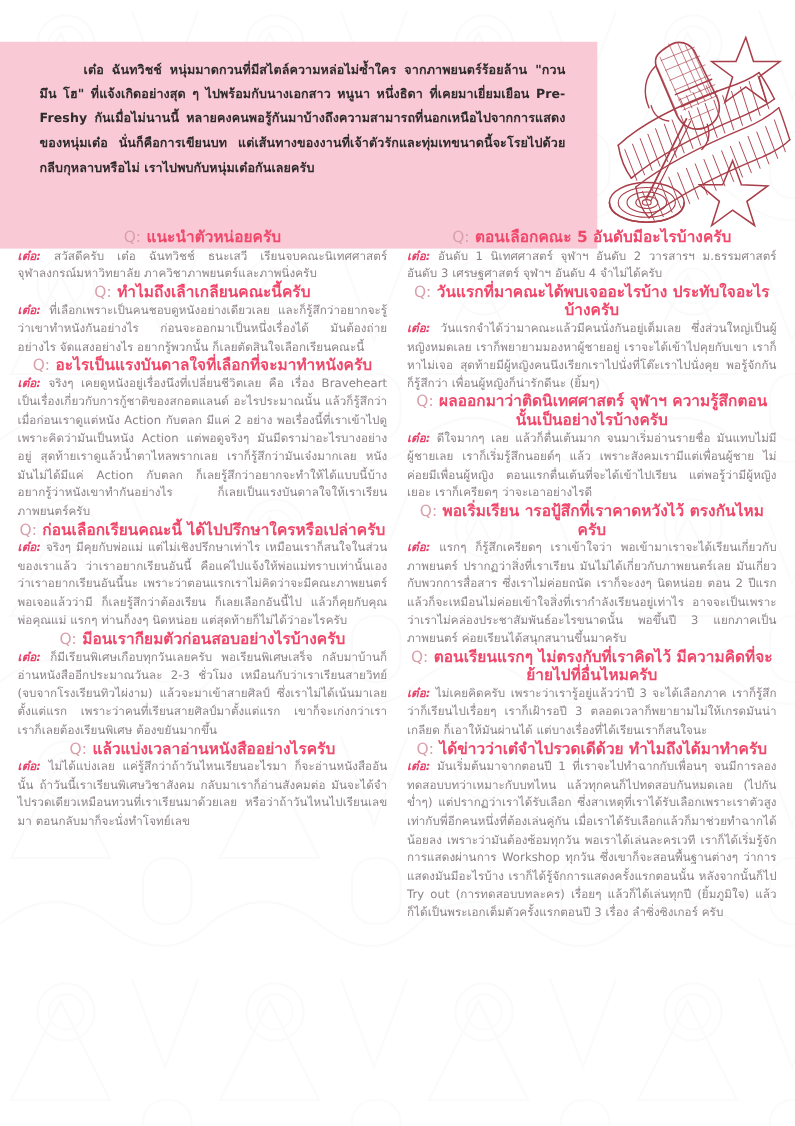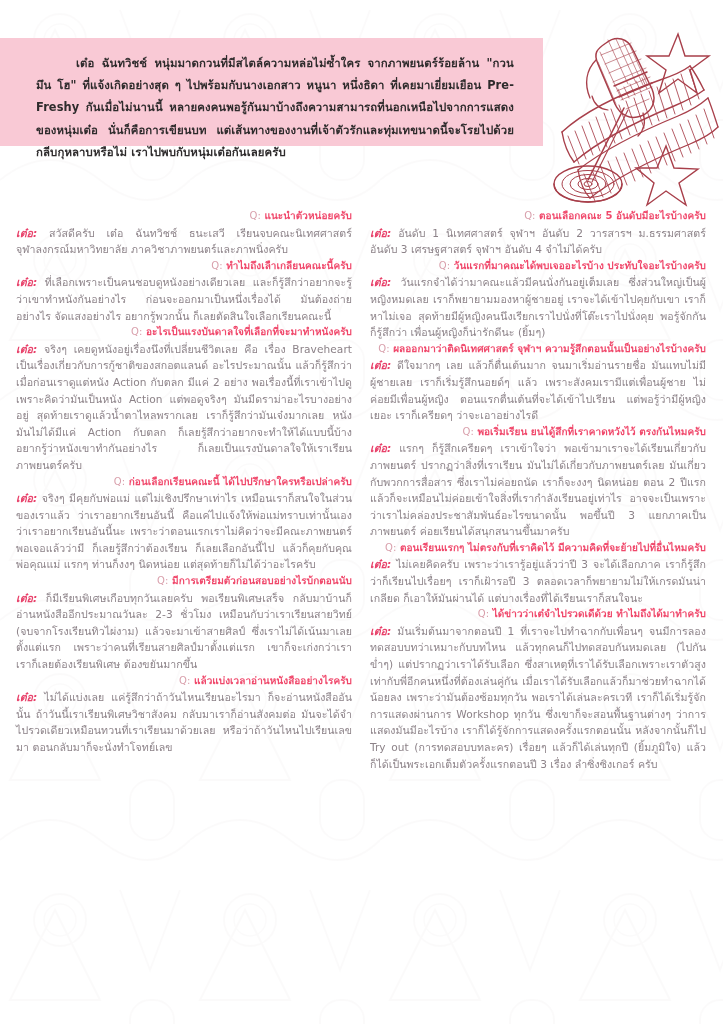--- a/index.html
+++ b/index.html
@@ -31,21 +31,21 @@
     width: 723px;
     height: 1024px;
   }
 
   
   #header-band {
     position: absolute;
     left: 0;
     top: 38px;
     width: 543px;
-    height: 108px;
+    height: 188px;
     background: #f9c9d5;
   }
   #intro-text {
     position: absolute;
     left: 36px;
     top: 14px;
     width: 478px;
     color: #2e2b2c;
     font-size: 11.4px;
     line-height: 22.2px;
@@ -80,25 +80,25 @@
     width: 336px;
     flex: 0 0 336px;
   }
 
   .qa-block {
     margin: 0;
   }
 
   .question {
     color: #f0486b;
-    font-size: 10px;
+    font-size: 14px;
     line-height: 16.6px;
     font-weight: 700;
     margin: 0;
-    text-align: right;
+    text-align: center;
     letter-spacing: 0.05px;
   }
   .q-marker {
     color: #d9a0ac;
     font-weight: 400;
   }
 
   .answer {
     color: #8c8288;
     font-size: 10.6px;
@@ -259,21 +259,21 @@
         <p class="question"><span class="q-marker">Q:</span> <span>อะไรเป็นแรงบันดาลใจที่เลือกที่จะมาทำหนังครับ</span></p>
         <p class="answer"><span class="speaker">เต๋อ:</span> <span>จริงๆ เคยดูหนังอยู่เรื่องนึงที่เปลี่ยนชีวิตเลย คือ เรื่อง Braveheart เป็นเรื่องเกี่ยวกับการกู้ชาติของสกอตแลนด์ อะไรประมาณนั้น แล้วก็รู้สึกว่าเมื่อก่อนเราดูแต่หนัง Action กับตลก มีแค่ 2 อย่าง พอเรื่องนี้ที่เราเข้าไปดูเพราะคิดว่ามันเป็นหนัง Action แต่พอดูจริงๆ มันมีดราม่าอะไรบางอย่างอยู่ สุดท้ายเราดูแล้วน้ำตาไหลพรากเลย เราก็รู้สึกว่ามันเจ๋งมากเลย หนังมันไม่ได้มีแค่ Action กับตลก ก็เลยรู้สึกว่าอยากจะทำให้ได้แบบนี้บ้าง อยากรู้ว่าหนังเขาทำกันอย่างไร ก็เลยเป็นแรงบันดาลใจให้เราเรียนภาพยนตร์ครับ</span></p>
       </div>
 
       <div class="qa-block">
         <p class="question"><span class="q-marker">Q:</span> <span>ก่อนเลือกเรียนคณะนี้ ได้ไปปรึกษาใครหรือเปล่าครับ</span></p>
         <p class="answer"><span class="speaker">เต๋อ:</span> <span>จริงๆ มีคุยกับพ่อแม่ แต่ไม่เชิงปรึกษาเท่าไร เหมือนเราก็สนใจในส่วนของเราแล้ว ว่าเราอยากเรียนอันนี้ คือแค่ไปแจ้งให้พ่อแม่ทราบเท่านั้นเองว่าเราอยากเรียนอันนี้นะ เพราะว่าตอนแรกเราไม่คิดว่าจะมีคณะภาพยนตร์ พอเจอแล้วว่ามี ก็เลยรู้สึกว่าต้องเรียน ก็เลยเลือกอันนี้ไป แล้วก็คุยกับคุณพ่อคุณแม่ แรกๆ ท่านก็งงๆ นิดหน่อย แต่สุดท้ายก็ไม่ได้ว่าอะไรครับ</span></p>
       </div>
 
       <div class="qa-block">
-        <p class="question"><span class="q-marker">Q:</span> <span>มีการเตรียมตัวก่อนสอบอย่างไรบ้กตอนนับ</span></p>
+        <p class="question"><span class="q-marker">Q:</span> <span>มีอนเรากียมตัวก่อนสอบอย่างไรบ้างครับ</span></p>
         <p class="answer"><span class="speaker">เต๋อ:</span> <span>ก็มีเรียนพิเศษเกือบทุกวันเลยครับ พอเรียนพิเศษเสร็จ กลับมาบ้านก็อ่านหนังสืออีกประมาณวันละ 2-3 ชั่วโมง เหมือนกับว่าเราเรียนสายวิทย์ (จบจากโรงเรียนทิวไผ่งาม) แล้วจะมาเข้าสายศิลป์ ซึ่งเราไม่ได้เน้นมาเลยตั้งแต่แรก เพราะว่าคนที่เรียนสายศิลป์มาตั้งแต่แรก เขาก็จะเก่งกว่าเรา เราก็เลยต้องเรียนพิเศษ ต้องขยันมากขึ้น</span></p>
       </div>
 
       <div class="qa-block">
       </div>
 
       <div class="qa-block">
         <p class="question"><span class="q-marker">Q:</span> <span>แล้วแบ่งเวลาอ่านหนังสืออย่างไรครับ</span></p>
         <p class="answer"><span class="speaker">เต๋อ:</span> <span>ไม่ได้แบ่งเลย แค่รู้สึกว่าถ้าวันไหนเรียนอะไรมา ก็จะอ่านหนังสืออันนั้น ถ้าวันนี้เราเรียนพิเศษวิชาสังคม กลับมาเราก็อ่านสังคมต่อ มันจะได้จำไปรวดเดียวเหมือนทวนที่เราเรียนมาด้วยเลย หรือว่าถ้าวันไหนไปเรียนเลขมา ตอนกลับมาก็จะนั่งทำโจทย์เลข</span></p>
       </div>
@@ -291,21 +291,21 @@
         <p class="question"><span class="q-marker">Q:</span> <span>วันแรกที่มาคณะได้พบเจออะไรบ้าง ประทับใจอะไรบ้างครับ</span></p>
         <p class="answer"><span class="speaker">เต๋อ:</span> <span>วันแรกจำได้ว่ามาคณะแล้วมีคนนั่งกันอยู่เต็มเลย ซึ่งส่วนใหญ่เป็นผู้หญิงหมดเลย เราก็พยายามมองหาผู้ชายอยู่ เราจะได้เข้าไปคุยกับเขา เราก็หาไม่เจอ สุดท้ายมีผู้หญิงคนนึงเรียกเราไปนั่งที่โต๊ะเราไปนั่งคุย พอรู้จักกัน ก็รู้สึกว่า เพื่อนผู้หญิงก็น่ารักดีนะ (ยิ้มๆ)</span></p>
       </div>
 
       <div class="qa-block">
         <p class="question"><span class="q-marker">Q:</span> <span>ผลออกมาว่าติดนิเทศศาสตร์ จุฬาฯ ความรู้สึกตอนนั้นเป็นอย่างไรบ้างครับ</span></p>
         <p class="answer"><span class="speaker">เต๋อ:</span> <span>ดีใจมากๆ เลย แล้วก็ตื่นเต้นมาก จนมาเริ่มอ่านรายชื่อ มันแทบไม่มีผู้ชายเลย เราก็เริ่มรู้สึกนอยด์ๆ แล้ว เพราะสังคมเรามีแต่เพื่อนผู้ชาย ไม่ค่อยมีเพื่อนผู้หญิง ตอนแรกตื่นเต้นที่จะได้เข้าไปเรียน แต่พอรู้ว่ามีผู้หญิงเยอะ เราก็เครียดๆ ว่าจะเอาอย่างไรดี</span></p>
       </div>
 
       <div class="qa-block">
-        <p class="question"><span class="q-marker">Q:</span> <span>พอเริ่มเรียน ยนไดู้สึกที่เราคาดหวังไว้ ตรงกันไหมครับ</span></p>
+        <p class="question"><span class="q-marker">Q:</span> <span>พอเริ่มเรียน ารอปู้สึกที่เราคาดหวังไว้ ตรงกันไหมครับ</span></p>
         <p class="answer"><span class="speaker">เต๋อ:</span> <span>แรกๆ ก็รู้สึกเครียดๆ เราเข้าใจว่า พอเข้ามาเราจะได้เรียนเกี่ยวกับภาพยนตร์ ปรากฏว่าสิ่งที่เราเรียน มันไม่ได้เกี่ยวกับภาพยนตร์เลย มันเกี่ยวกับพวกการสื่อสาร ซึ่งเราไม่ค่อยถนัด เราก็จะงงๆ นิดหน่อย ตอน 2 ปีแรก แล้วก็จะเหมือนไม่ค่อยเข้าใจสิ่งที่เรากำลังเรียนอยู่เท่าไร อาจจะเป็นเพราะว่าเราไม่คล่องประชาสัมพันธ์อะไรขนาดนั้น พอขึ้นปี 3 แยกภาคเป็นภาพยนตร์ ค่อยเรียนได้สนุกสนานขึ้นมาครับ</span></p>
       </div>
 
       <div class="qa-block">
         <p class="question"><span class="q-marker">Q:</span> <span>ตอนเรียนแรกๆ ไม่ตรงกับที่เราคิดไว้ มีความคิดที่จะย้ายไปที่อื่นไหมครับ</span></p>
         <p class="answer"><span class="speaker">เต๋อ:</span> <span>ไม่เคยคิดครับ เพราะว่าเรารู้อยู่แล้วว่าปี 3 จะได้เลือกภาค เราก็รู้สึกว่าก็เรียนไปเรื่อยๆ เราก็เฝ้ารอปี 3 ตลอดเวลาก็พยายามไม่ให้เกรดมันน่าเกลียด ก็เอาให้มันผ่านได้ แต่บางเรื่องที่ได้เรียนเราก็สนใจนะ</span></p>
       </div>
 
       <div class="qa-block">
         <p class="question"><span class="q-marker">Q:</span> <span>ได้ข่าวว่าเต๋จำไปรวดเดีด้วย ทำไมถึงได้มาทำครับ</span></p>

